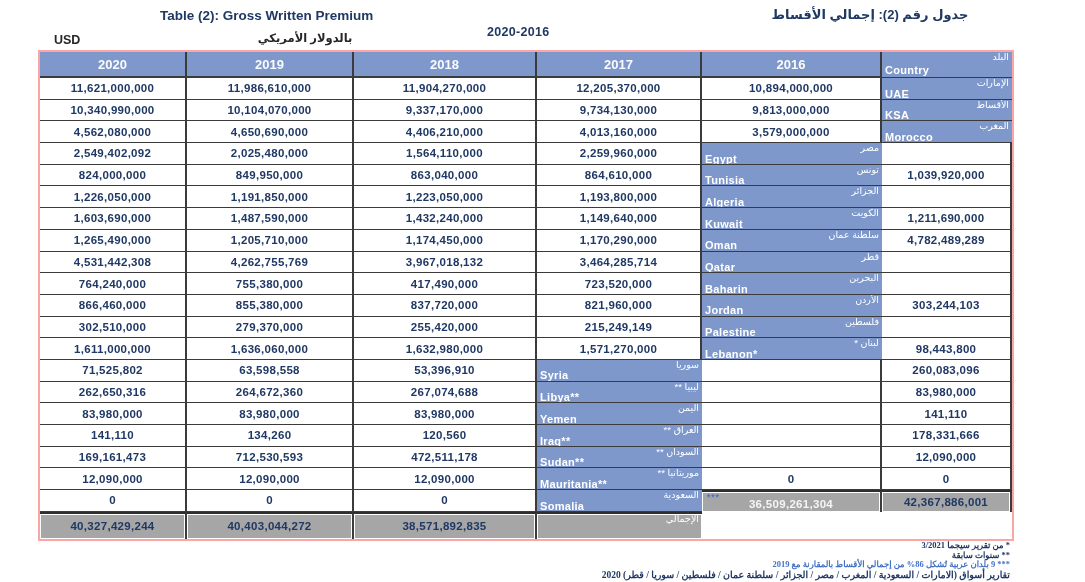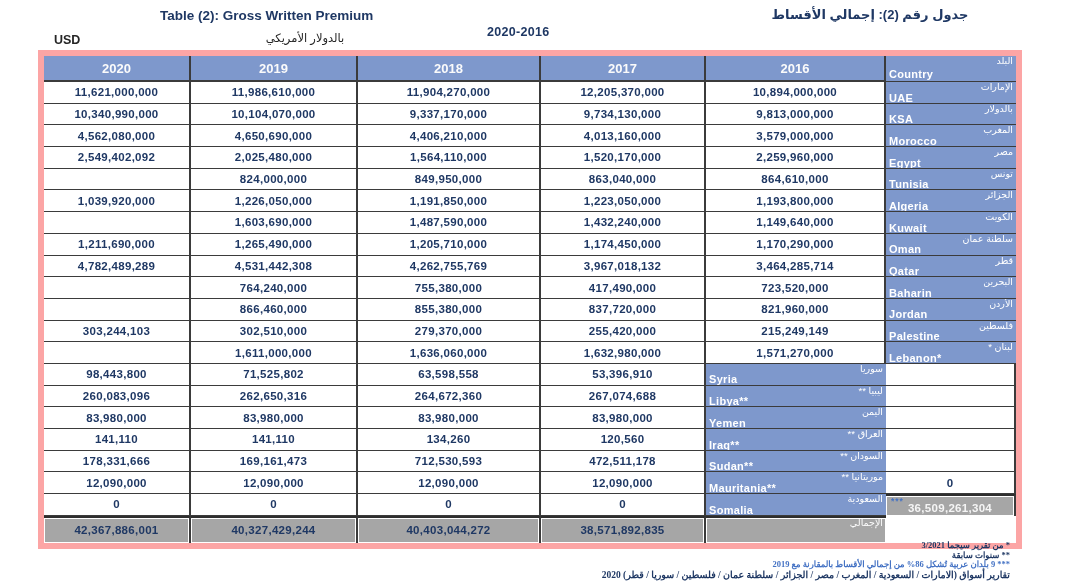--- a/index.html
+++ b/index.html
@@ -5,28 +5,28 @@
   html,body{margin:0;padding:0;}
   body{
     width:1085px;height:582px;background:#ffffff;position:relative;overflow:hidden;
     font-family:"Liberation Sans","DejaVu Sans",sans-serif;
   }
   
   .title-en{position:absolute;left:160px;top:8px;font-weight:bold;font-size:13.5px;color:#1f3864;}
   .title-range{position:absolute;left:487px;top:25px;font-weight:bold;font-size:12.5px;color:#1f3864;letter-spacing:.3px;}
   .title-ar{position:absolute;left:755px;top:7px;width:230px;text-align:center;font-weight:bold;font-size:13px;color:#1f3864;}
   .usd-label{position:absolute;left:54px;top:33px;font-weight:bold;font-size:12.5px;color:#262626;}
-  .cur-ar{position:absolute;left:235px;top:31px;width:140px;text-align:center;font-size:11.5px;font-weight:normal;color:#262626;}
+  .cur-ar{position:absolute;left:235px;top:31px;width:140px;text-align:center;font-size:11.5px;font-weight:bold;color:#262626;}
   
   .gwp-table{
     position:absolute;left:38px;top:50px;
     display:grid;
     grid-template-columns:147px 167px 183px 165px 180px 130px;
     grid-template-rows:26px repeat(20,21.7px) 27px;
-    border:6px solid #fca5a5;background:#fff;
+    border:2px solid #fca5a5;background:#fff;
   }
   .cell{border-right:2px solid #3b3b3b;border-bottom:1px solid #3b3b3b;overflow:hidden;box-sizing:border-box;}
   .last-col{border-right:none;}
   .head{background:#7e98cc;color:#fbfbfb;font-weight:bold;font-size:13px;
         display:flex;align-items:center;justify-content:center;border-bottom-width:2px;}
   .country-col{background:#7e98cc;padding:0 3px 1px 3px;display:flex;flex-direction:column;justify-content:space-between;}
   .country-col .ar{display:block;text-align:right;direction:rtl;font-size:9.5px;line-height:10.5px;color:#ffffff;}
   .country-col .en{display:block;text-align:left;font-weight:bold;font-size:11px;line-height:11px;color:#ffffff;letter-spacing:.3px;}
   .val{display:flex;align-items:center;justify-content:center;
        font-weight:bold;font-size:11.5px;color:#1f3864;letter-spacing:.3px;}
@@ -69,36 +69,35 @@
     <div class="cell country-col last-col">
       <span class="ar" dir="rtl">الإمارات</span>
       <span class="en">UAE</span>
     </div>
     <div class="cell val">10,340,990,000</div>
     <div class="cell val">10,104,070,000</div>
     <div class="cell val">9,337,170,000</div>
     <div class="cell val">9,734,130,000</div>
     <div class="cell val">9,813,000,000</div>
     <div class="cell country-col last-col">
-      <span class="ar" dir="rtl">بالدولار</span>
+      <span class="ar" dir="rtl">الأقساط</span>
       <span class="en">KSA</span>
     </div>
     <div class="cell val">4,562,080,000</div>
     <div class="cell val">4,650,690,000</div>
     <div class="cell val">4,406,210,000</div>
     <div class="cell val">4,013,160,000</div>
     <div class="cell val">3,579,000,000</div>
     <div class="cell country-col last-col">
       <span class="ar" dir="rtl">المغرب</span>
       <span class="en">Morocco</span>
     </div>
     <div class="cell val">2,549,402,092</div>
     <div class="cell val">2,025,480,000</div>
     <div class="cell val">1,564,110,000</div>
-    <div class="cell val">1,520,170,000</div>
     <div class="cell val">2,259,960,000</div>
     <div class="cell country-col last-col">
       <span class="ar" dir="rtl">مصر</span>
       <span class="en">Egypt</span>
     </div>
     <div class="cell val"></div>
     <div class="cell val">824,000,000</div>
     <div class="cell val">849,950,000</div>
     <div class="cell val">863,040,000</div>
     <div class="cell val">864,610,000</div>

